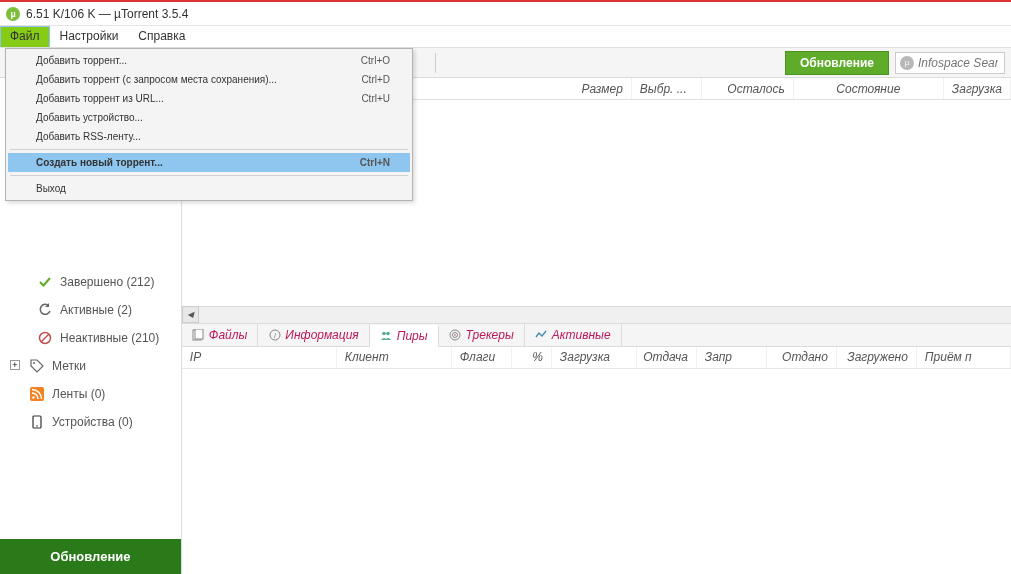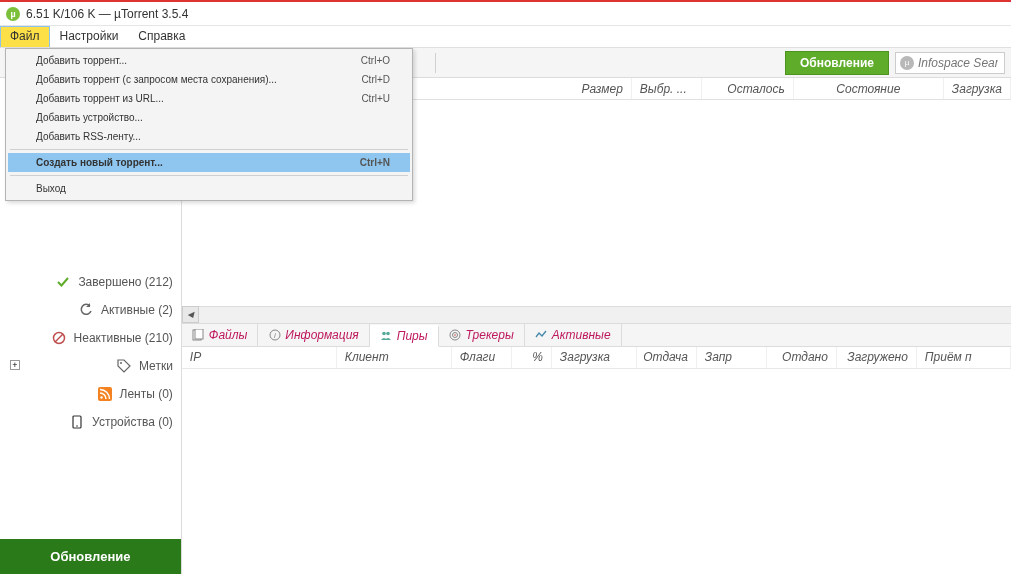--- a/index.html
+++ b/index.html
@@ -6,40 +6,40 @@
 body { width: 1011px; height: 574px; background: #fff; font-size: 12px; overflow: hidden; position: relative; }
 
 .red-bar { height: 2px; background: #d33; }
 
 .titlebar { height: 24px; display: flex; align-items: center; padding: 2px 6px; gap: 6px; border-bottom: 1px solid #e5e5e5; }
 .titlebar .logo { width: 14px; height: 14px; border-radius: 50%; background: #7bbf3a; display: flex; align-items: center; justify-content: center; color: #fff; font-size: 9px; font-weight: bold; }
 .titlebar .title { color: #333; font-size: 12px; }
 
 .menubar { height: 22px; display: flex; align-items: stretch; border-bottom: 1px solid #e0e0e0; position: relative; }
 .menubar .menu-item { padding: 3px 10px; cursor: default; color: #333; }
-.menubar .menu-item.open { background: #fde047; border: 1px solid #8cc3ee; border-bottom: none; padding: 2px 9px 3px 9px; }
+.menubar .menu-item.open { background: #84cc16; border: 1px solid #8cc3ee; border-bottom: none; padding: 2px 9px 3px 9px; }
 
 .dropdown { position: absolute; top: 48px; left: 5px; width: 408px; background: #f4f4f4; border: 1px solid #b3b3b3; box-shadow: 2px 2px 4px rgba(0,0,0,0.15); z-index: 100; padding: 2px; }
 .dropdown .dd-item { display: flex; justify-content: space-between; align-items: center; padding: 4px 20px 4px 28px; cursor: default; color: #333; font-size: 10px; }
 .dropdown .dd-item.highlighted { background: #8ec6f0; font-weight: bold; }
 .dropdown .dd-sep { height: 1px; background: #d0d0d0; margin: 3px 2px; }
 .dropdown .dd-shortcut { color: #555; }
 
 .toolbar { height: 30px; background: #f5f5f5; border-bottom: 1px solid #dcdcdc; display: flex; align-items: center; justify-content: flex-end; gap: 6px; padding: 0 6px; }
 .toolbar .sep { width: 1px; height: 20px; background: #d0d0d0; margin-right: 343px; }
 .toolbar .update-btn { background: #5eac2a; color: #fff; padding: 4px 14px; border: 1px solid #4c931f; font-size: 12px; font-weight: bold; cursor: default; }
 .toolbar .search-wrap { display: flex; align-items: center; border: 1px solid #ccc; background: #fff; height: 22px; padding: 0 4px; gap: 4px; width: 110px; overflow: hidden; }
 .toolbar .search-wrap .logo { width: 14px; height: 14px; border-radius: 50%; background: #b8b8b8; display: flex; align-items: center; justify-content: center; color: #fff; font-size: 8px; }
 .toolbar .search-wrap input { border: none; outline: none; font-size: 12px; width: 80px; color: #888; font-style: italic; }
 
 .main { display: flex; height: calc(100% - 78px); }
 
 .sidebar { width: 182px; background: #fff; border-right: 1px solid #dcdcdc; display: flex; flex-direction: column; position: relative; }
 .sidebar .spacer-top { height: 190px; }
-.sidebar .sb-item { display: flex; align-items: center; gap: 8px; padding: 7px 8px 7px 30px; color: #555; cursor: default; justify-content: flex-end; }
+.sidebar .sb-item { display: flex; align-items: center; gap: 8px; padding: 7px 8px 7px 30px; color: #555; cursor: default; }
 .sidebar .sb-item.level2 { padding-left: 38px; }
 .sidebar .sb-item .icon { width: 14px; height: 14px; display: flex; align-items: center; justify-content: center; flex-shrink: 0; }
 .sidebar .expand { position: absolute; left: 10px; width: 10px; height: 10px; border: 1px solid #999; display: flex; align-items: center; justify-content: center; font-size: 9px; line-height: 1; }
 .sidebar .bottom-btn { margin-top: auto; background: #2a7a1a; color: #fff; text-align: center; padding: 10px; font-size: 13px; font-weight: bold; cursor: default; }
 
 .content { flex: 1; display: flex; flex-direction: column; background: #fff; font-style: italic; }
 .grid-header { height: 22px; background: #fff; border-bottom: 1px solid #e0e0e0; display: flex; align-items: stretch; }
 .grid-header .col { padding: 3px 8px; color: #555; font-size: 12px; border-right: 1px solid #f0f0f0; display: flex; align-items: center; }
 .grid-empty { flex: 1; }
 .scrollbar-h { height: 17px; background: #f0f0f0; border-top: 1px solid #dcdcdc; display: flex; align-items: center; }

